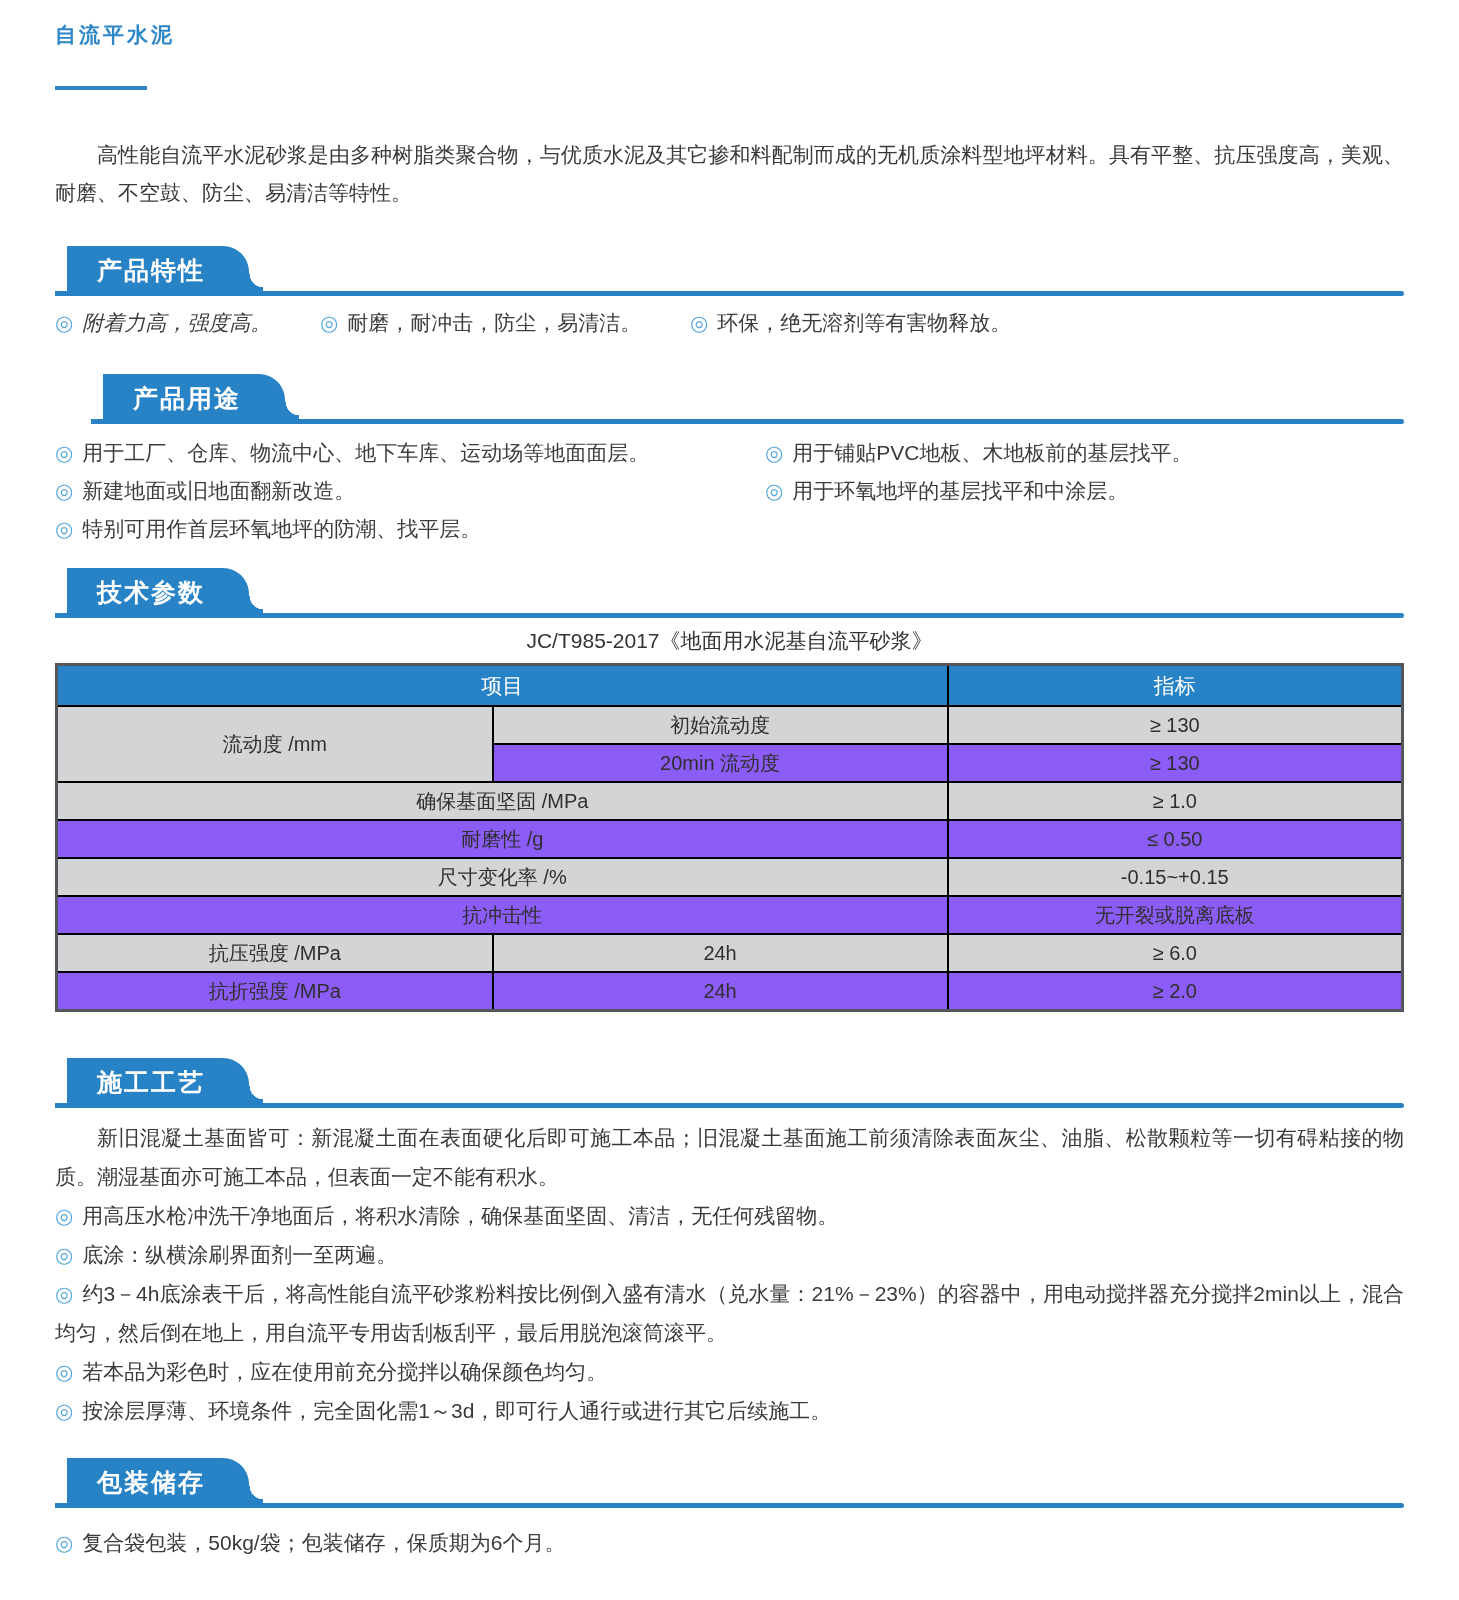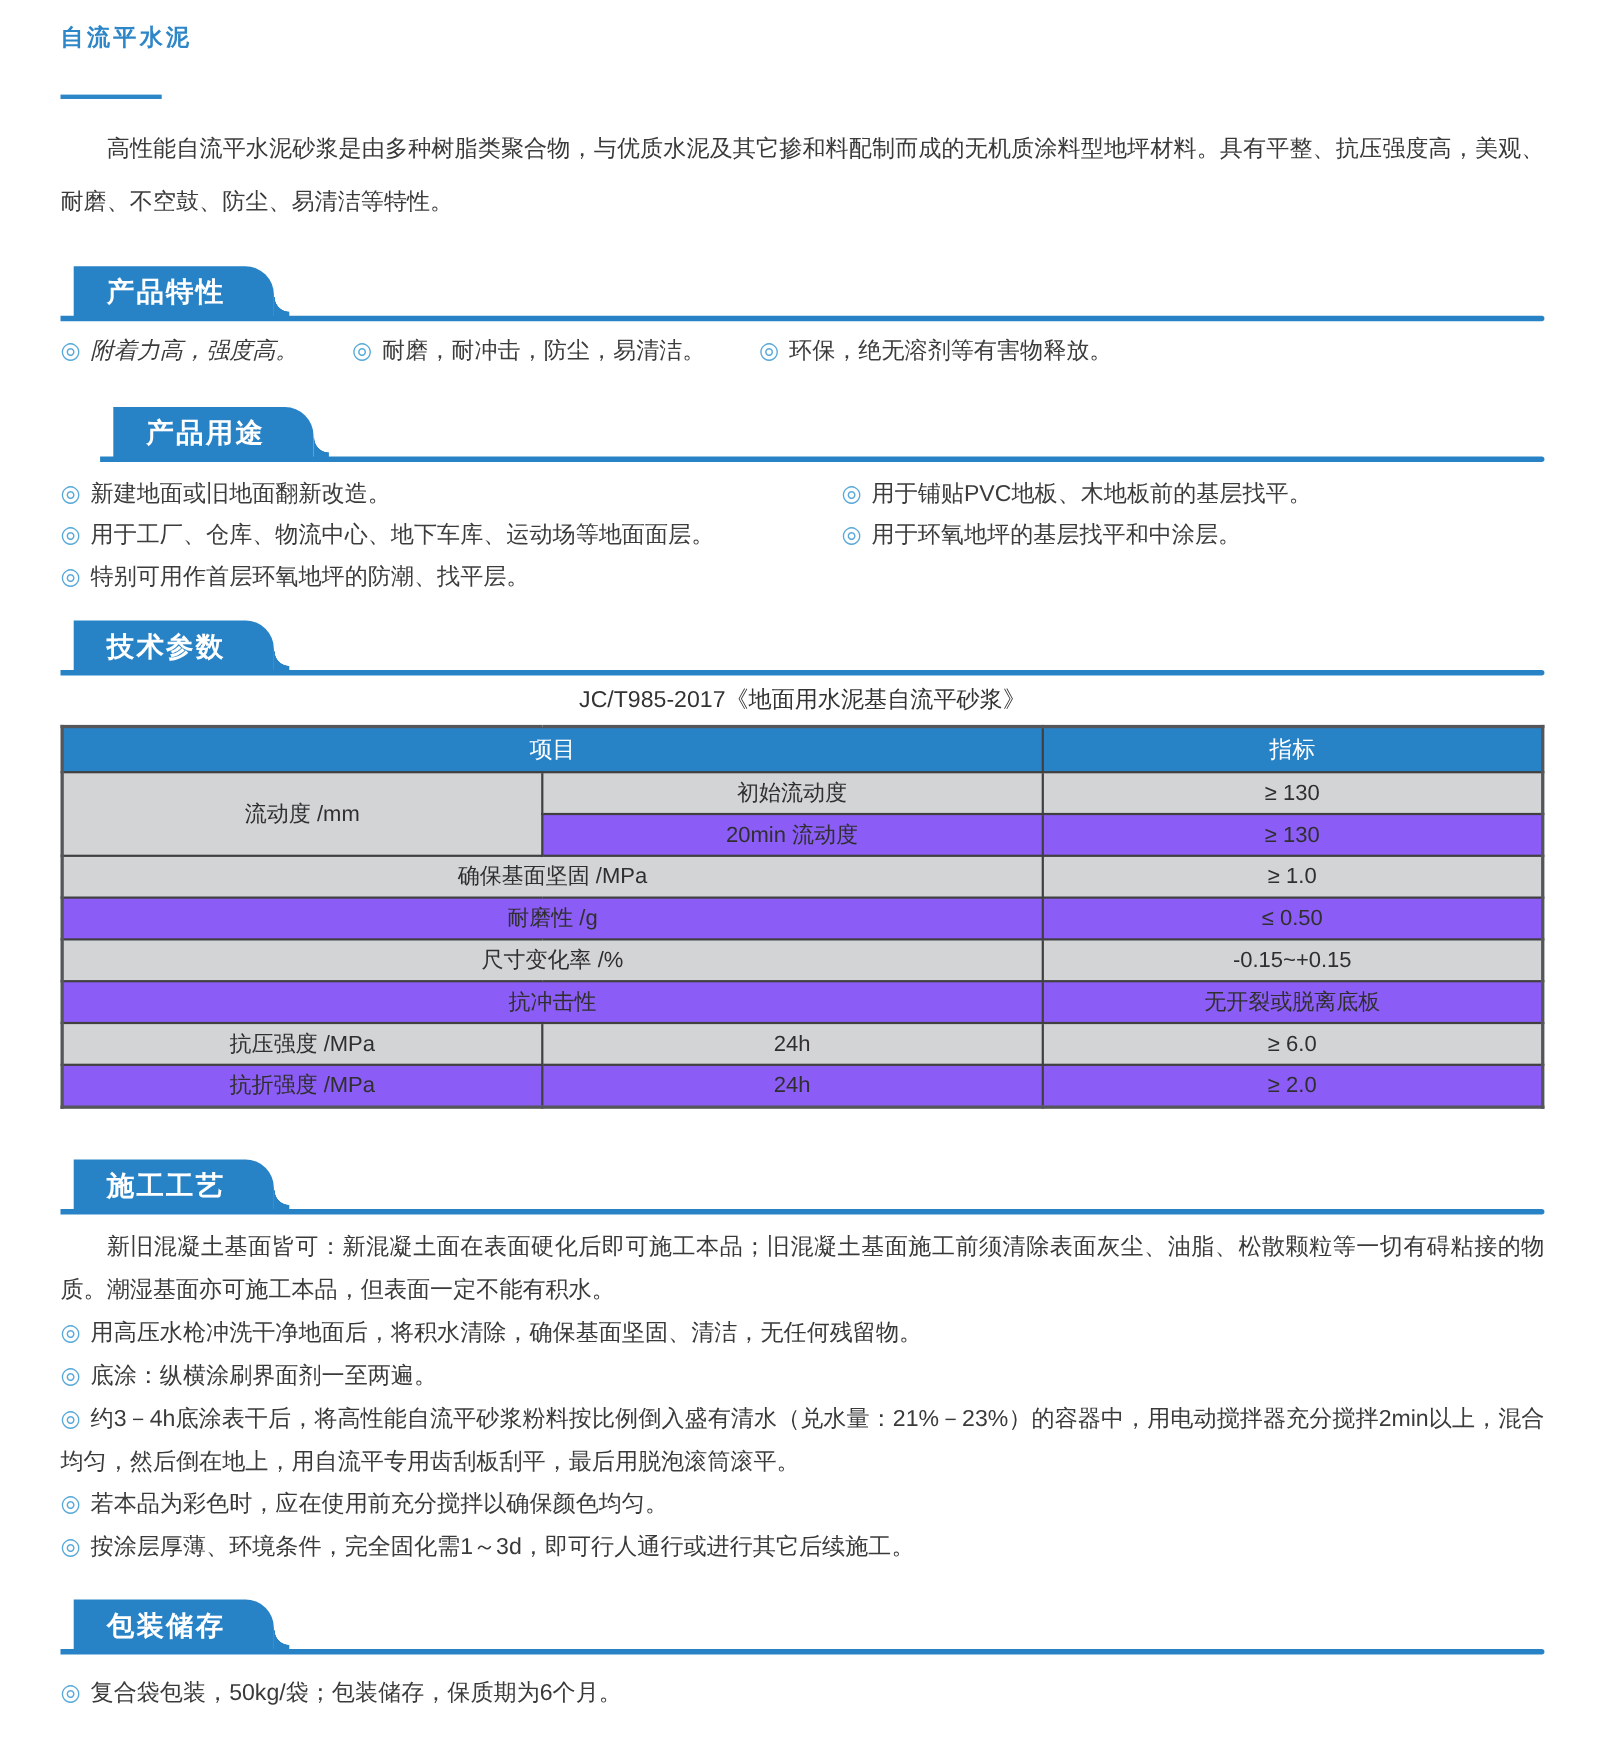--- a/index.html
+++ b/index.html
@@ -12,21 +12,21 @@
   .page{padding:14px 55px 0 55px;}
 
   
   .page-title{
     margin:0;font-size:21px;font-weight:bold;color:#2d86c7;letter-spacing:3px;line-height:42px;
   }
   .title-underline{width:92px;height:4px;background:#2d86c7;margin-top:30px;}
 
   
   .intro{
-    margin:22px 0 0 0;font-size:21px;line-height:48px;text-align:justify;text-indent:2em;color:#3a3a3a;
+    margin:46px 0 0 0;font-size:21px;line-height:38px;text-align:justify;text-indent:2em;color:#3a3a3a;
   }
 
   
   .sec{position:relative;height:52px;}
   .sec .rule{position:absolute;left:0;right:0;bottom:0;height:5px;background:#2883c6;border-radius:0 3px 3px 0;}
   .sec .tab{
     position:absolute;left:12px;bottom:2px;height:48px;line-height:48px;
     background:#2883c6;color:#ffffff;font-size:25px;font-weight:bold;letter-spacing:2px;
     padding:0 44px 0 30px;border-radius:0 26px 0 0;
   }
@@ -53,21 +53,21 @@
   .mt-proc{margin-top:44px;}
   .mt-pack{margin-top:26px;text-align:center;}
 
   
   .std-caption{margin:8px 0 0 0;text-align:center;font-size:21px;line-height:30px;color:#333333;}
   table.specs{
     width:100%;border-collapse:collapse;margin-top:7px;font-size:20px;color:#2f2f2f;
     border:3px solid #55565a;
   }
   table.specs th,table.specs td{
-    border:2px solid #404040;text-align:center;padding:5px 8px;height:26px;line-height:26px;
+    border:2px solid #000000;text-align:center;padding:5px 8px;height:26px;line-height:26px;
   }
   table.specs thead th{
     background:#2883c6;color:#ffffff;font-weight:normal;font-size:21px;height:29px;
   }
   table.specs tr.gray td{background:#d3d4d6;}
   table.specs tr.white td{background:#8b5cf6;}
 
   
   .para{
     margin:10px 0 0 0;font-size:21px;line-height:39px;text-align:justify;text-indent:2em;color:#3a3a3a;
@@ -95,22 +95,22 @@
     <div class="bitem w2"><span class="bul">◎</span><span>耐磨，耐冲击，防尘，易清洁。</span></div>
     <div class="bitem"><span class="bul">◎</span><span>环保，绝无溶剂等有害物释放。</span></div>
   </div>
 
   <div class="sec mt-uses">
     <div class="rule"></div>
     <div class="tab"><span>产品用途</span></div>
   </div>
   <div class="uses">
     <div class="col">
+      <div class="bitem"><span class="bul">◎</span><span>用于工厂、仓库、物流中心、地下车库、运动场等地面面层。</span></div>
       <div class="bitem"><span class="bul">◎</span><span>新建地面或旧地面翻新改造。</span></div>
-      <div class="bitem"><span class="bul">◎</span><span>用于工厂、仓库、物流中心、地下车库、运动场等地面面层。</span></div>
       <div class="bitem"><span class="bul">◎</span><span>特别可用作首层环氧地坪的防潮、找平层。</span></div>
     </div>
     <div class="col">
       <div class="bitem"><span class="bul">◎</span><span>用于铺贴PVC地板、木地板前的基层找平。</span></div>
       <div class="bitem"><span class="bul">◎</span><span>用于环氧地坪的基层找平和中涂层。</span></div>
     </div>
   </div>
 
   <div class="sec mt-specs">
     <div class="rule"></div>

